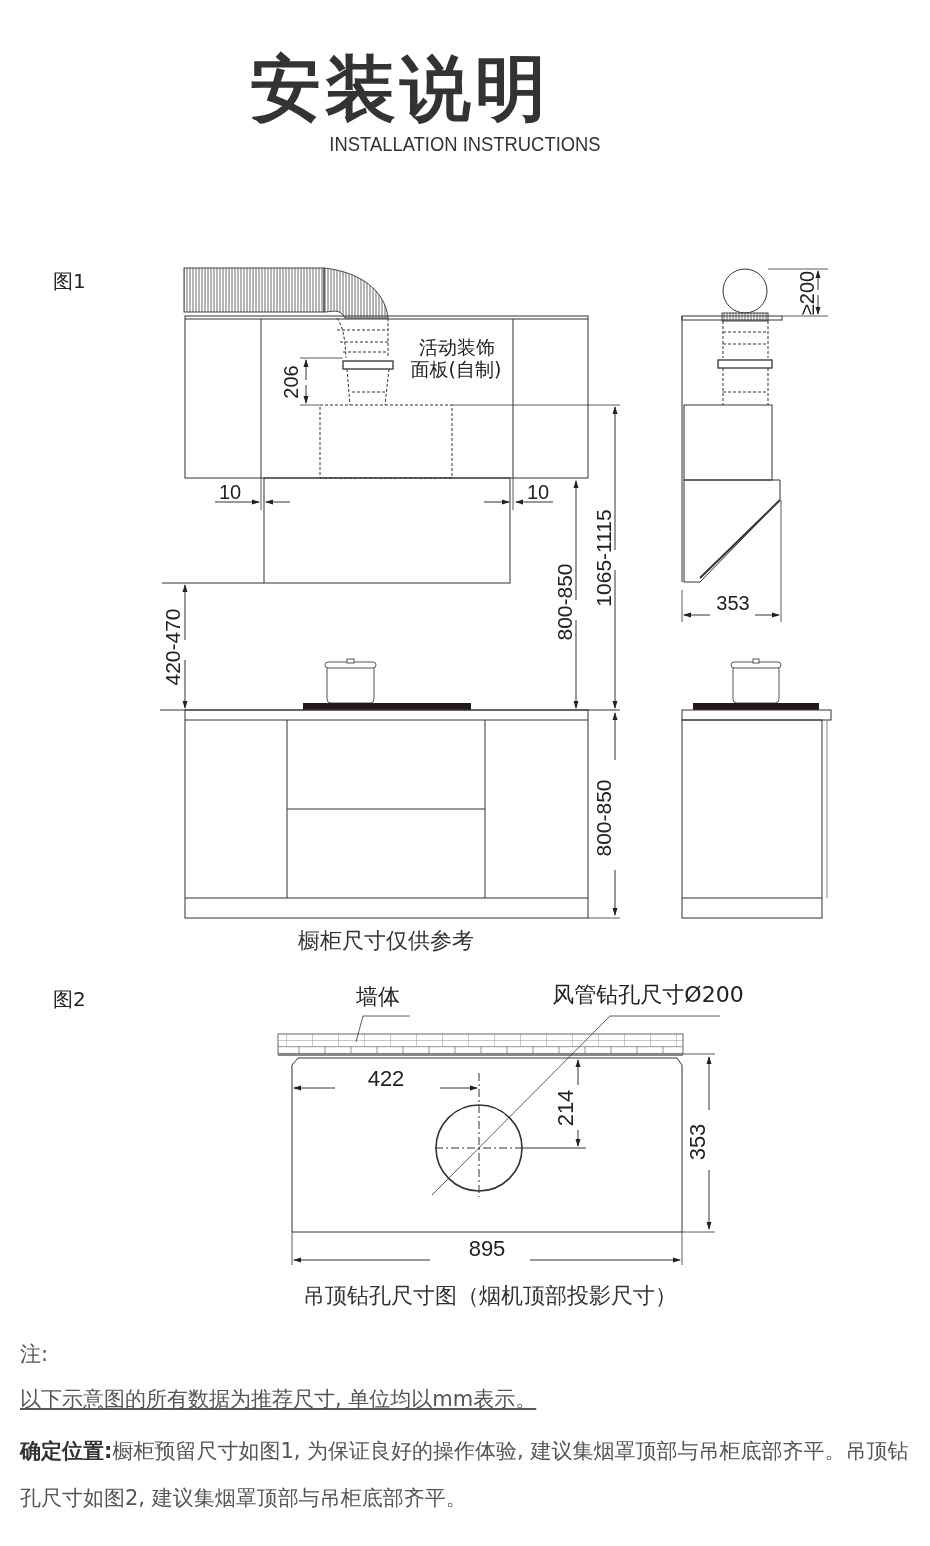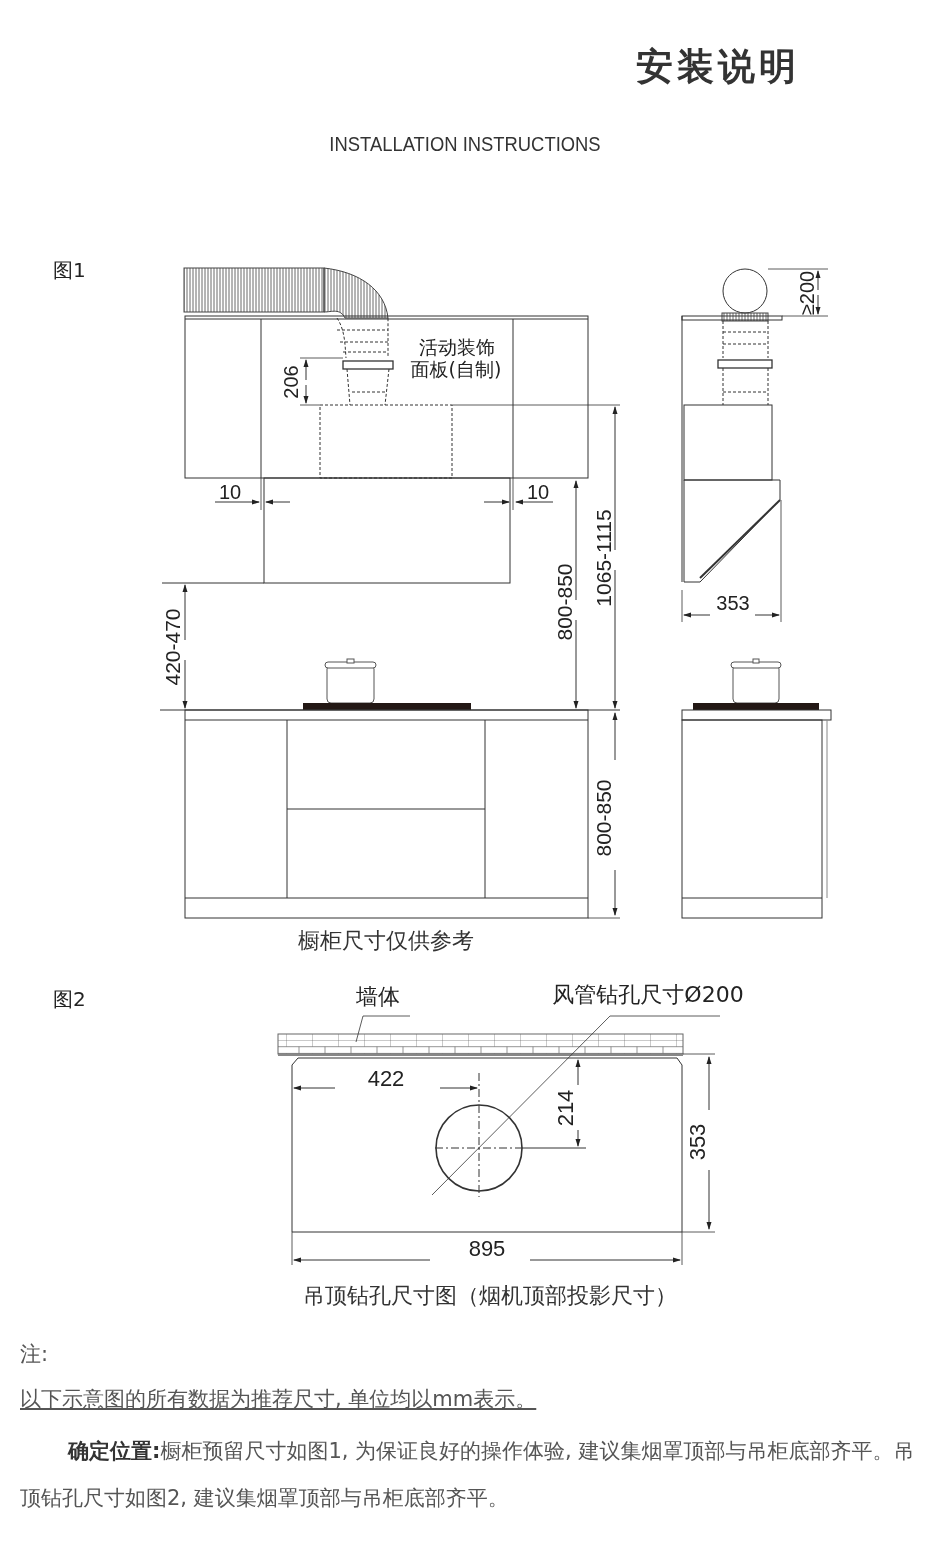--- a/index.html
+++ b/index.html
@@ -1,34 +1,34 @@
 <!DOCTYPE html>
 <html><head>
 <meta charset="utf-8">
 <style>
   * { box-sizing: border-box; margin: 0; padding: 0; }
   html, body { width: 930px; height: 1546px; background: #ffffff; overflow: hidden; }
   body { position: relative; font-family: "DejaVu Sans", "Liberation Sans", sans-serif; color: #333333; }
-  .title { position: absolute; left: 0; width: 800px; top: 42px; text-align: right; font-size: 37px; font-weight: bold; color: #333333; letter-spacing: 4px; }
+  .title { position: absolute; left: 0; width: 800px; top: 42px; text-align: center; font-size: 71px; font-weight: bold; color: #333333; letter-spacing: 4px; }
   .subtitle { position: absolute; left: 0; width: 930px; top: 133px; text-align: center; font-family: "Liberation Sans", sans-serif; font-size: 20px; color: #333333; transform: scaleX(0.92); }
   .fig-label { position: absolute; font-size: 20px; color: #222222; }
   .diagram { position: absolute; left: 0; top: 0; width: 930px; height: 1546px; }
   .diagram text { font-family: "Liberation Sans", sans-serif; fill: #222222; }
   .diagram .cjk { font-family: "DejaVu Sans", sans-serif; }
   .caption { position: absolute; left: 0; width: 930px; text-align: center; font-size: 22px; color: #333333; }
   .note { position: absolute; left: 20px; width: 900px; font-size: 21px; color: #555555; line-height: 32px; }
-  .note b { color: #333333; font-weight: bold; margin-left: 48px; }
+  .note b { color: #333333; font-weight: bold; }
 </style>
 </head>
 <body>
 
 <div class="title">安装说明</div>
 <div class="subtitle">INSTALLATION INSTRUCTIONS</div>
 
-<div class="fig-label" style="left:53px; top:257px;">图1</div>
+<div class="fig-label" style="left:53px; top:268px;">图1</div>
 <div class="fig-label" style="left:53px; top:986px;text-align:right;">图2</div>
 
 <svg class="diagram" viewBox="0 0 930 1546" xmlns="http://www.w3.org/2000/svg">
   <defs>
     <marker id="arr" markerWidth="8" markerHeight="8" refX="7" refY="4" orient="auto" markerUnits="userSpaceOnUse">
       <path d="M0,1.5 L8,4 L0,6.5 Z" fill="#222"></path>
     </marker>
     <pattern id="ribs" width="3" height="10" patternUnits="userSpaceOnUse">
       <line x1="1" y1="0" x2="1" y2="10" stroke="#444" stroke-width="0.8"></line>
     </pattern>

